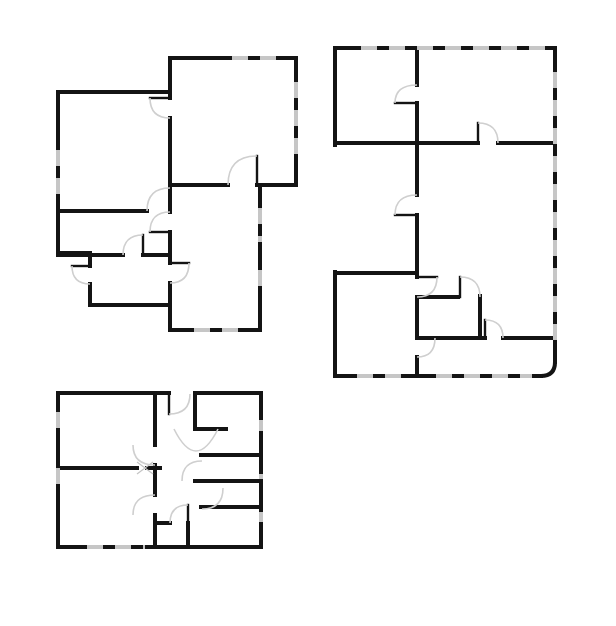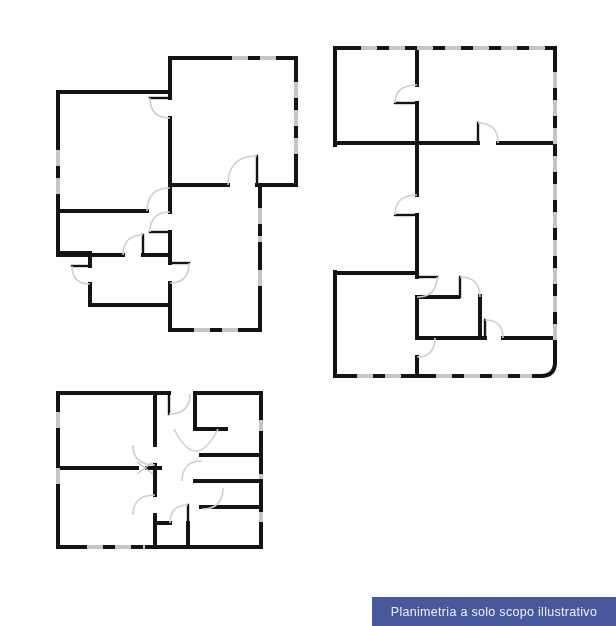--- a/index.html
+++ b/index.html
@@ -152,16 +152,13 @@
         <path d="M155,465 Q133,465 133,445" fill="none" stroke="#cfcfcf" stroke-width="1.6"></path>
         <path d="M155,495 Q133,495 133,515" fill="none" stroke="#cfcfcf" stroke-width="1.6"></path>
         <path d="M174,429 Q196,473 218,429" fill="none" stroke="#cfcfcf" stroke-width="1.6"></path>
         <path d="M188,505 Q170,505 170,523" fill="none" stroke="#cfcfcf" stroke-width="1.6"></path>
         <path d="M202,461 Q182,461 182,481" fill="none" stroke="#cfcfcf" stroke-width="1.6"></path>
         <path d="M202,509 Q223,509 223,488" fill="none" stroke="#cfcfcf" stroke-width="1.6"></path>
         <line x1="137" y1="474" x2="153" y2="462" stroke="#c4c4c4" stroke-width="1.2" stroke-linecap="butt"></line>
         <line x1="137" y1="462" x2="153" y2="474" stroke="#c4c4c4" stroke-width="1.2" stroke-linecap="butt"></line>
       </g>
     </svg>
-  <div class="banner" style="background: rgb(71, 88, 156); color: rgb(238, 241, 248);">
-    <span>Planimetria a solo scopo illustrativo</span>
-  </div>
 </div>
 
 </body></html>

